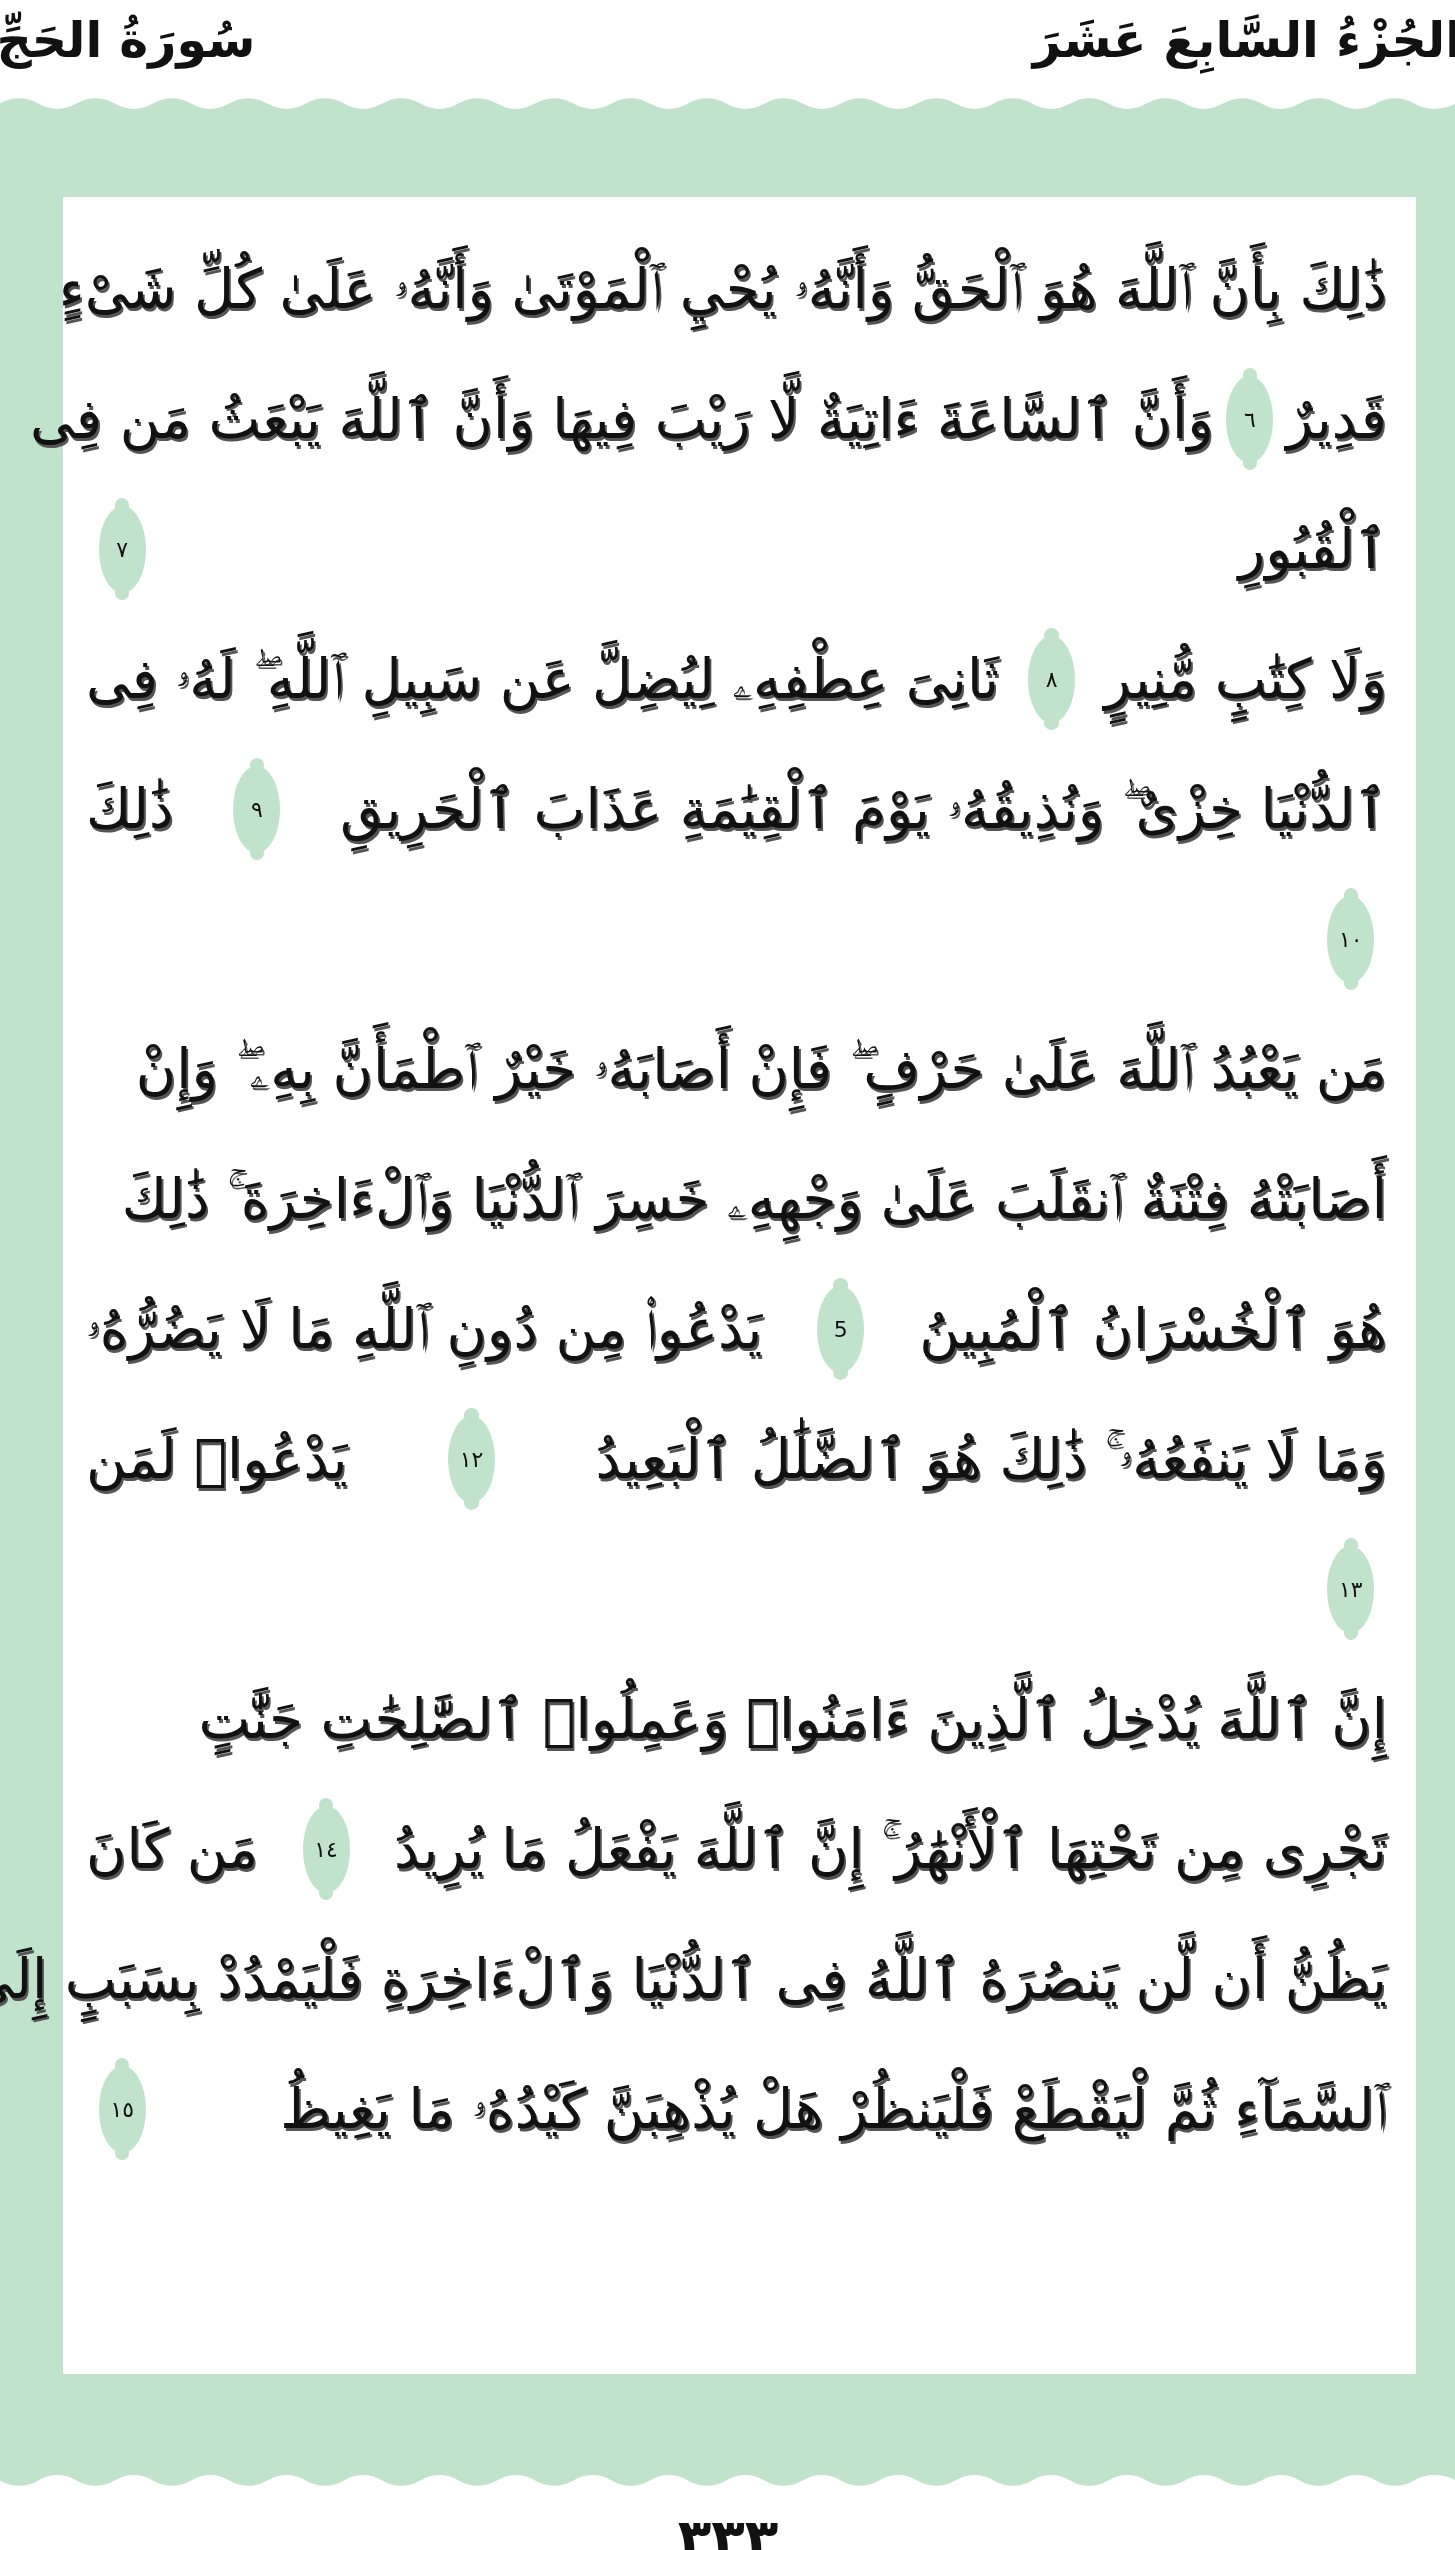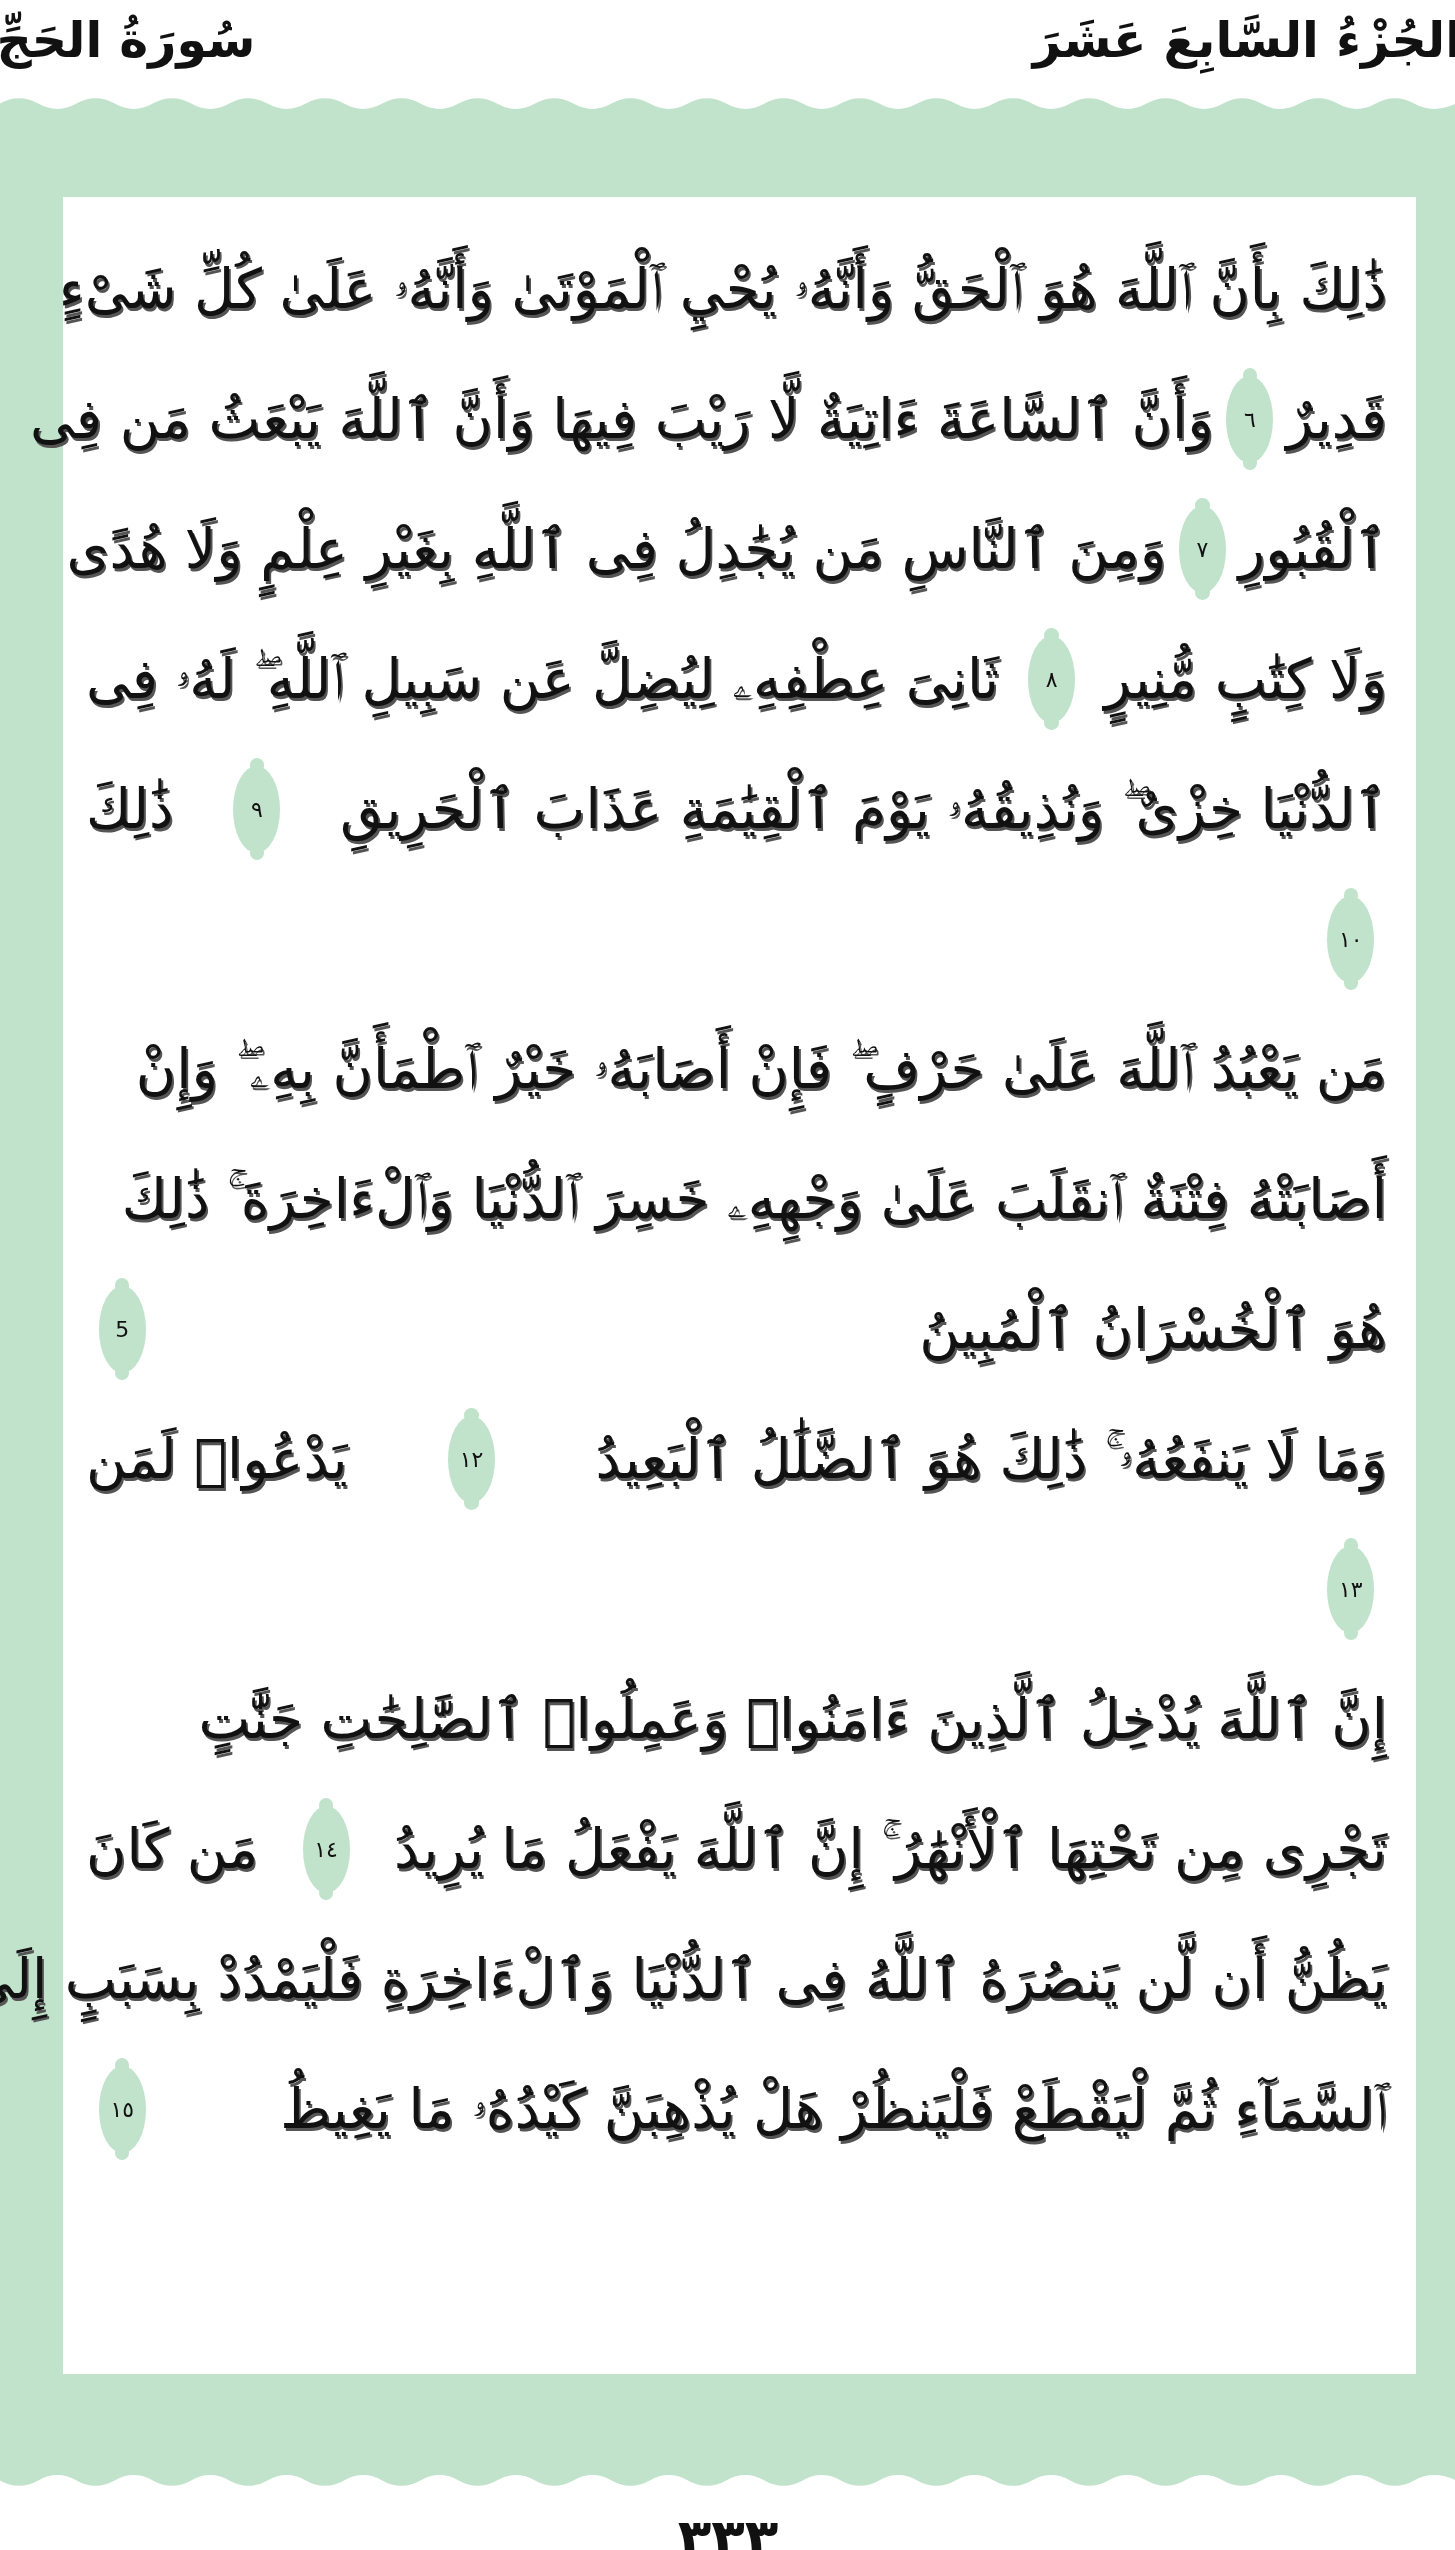--- a/index.html
+++ b/index.html
@@ -168,21 +168,20 @@
 
   <div class="line">
     <span class="seg">قَدِيرٌ</span>
     <span class="marker">٦</span>
     <span class="seg">وَأَنَّ ٱلسَّاعَةَ ءَاتِيَةٌ لَّا رَيْبَ فِيهَا وَأَنَّ ٱللَّهَ يَبْعَثُ مَن فِى</span>
   </div>
 
   <div class="line">
     <span class="seg">ٱلْقُبُورِ</span>
     <span class="marker">٧</span>
-    <span class="seg">وَمِنَ ٱلنَّاسِ مَن يُجَٰدِلُ فِى ٱللَّهِ بِغَيْرِ عِلْمٍ وَلَا هُدًى</span>
   </div>
 
   <div class="line">
     <span class="seg">وَلَا كِتَٰبٍ مُّنِيرٍ</span>
     <span class="marker">٨</span>
     <span class="seg">ثَانِىَ عِطْفِهِۦ لِيُضِلَّ عَن سَبِيلِ ٱللَّهِ ۖ لَهُۥ فِى</span>
   </div>
 
   <div class="line">
     <span class="seg">ٱلدُّنْيَا خِزْىٌ ۖ وَنُذِيقُهُۥ يَوْمَ ٱلْقِيَٰمَةِ عَذَابَ ٱلْحَرِيقِ</span>
@@ -198,20 +197,21 @@
     <span class="seg">مَن يَعْبُدُ ٱللَّهَ عَلَىٰ حَرْفٍ ۖ فَإِنْ أَصَابَهُۥ خَيْرٌ ٱطْمَأَنَّ بِهِۦ ۖ وَإِنْ</span>
   </div>
 
   <div class="line">
     <span class="seg">أَصَابَتْهُ فِتْنَةٌ ٱنقَلَبَ عَلَىٰ وَجْهِهِۦ خَسِرَ ٱلدُّنْيَا وَٱلْءَاخِرَةَ ۚ ذَٰلِكَ</span>
   </div>
 
   <div class="line">
     <span class="seg">هُوَ ٱلْخُسْرَانُ ٱلْمُبِينُ</span>
     <span class="marker">5</span>
+    <span class="seg">يَدْعُوا۟ مِن دُونِ ٱللَّهِ مَا لَا يَضُرُّهُۥ</span>
   </div>
 
   <div class="line">
     <span class="seg">وَمَا لَا يَنفَعُهُۥ ۚ ذَٰلِكَ هُوَ ٱلضَّلَٰلُ ٱلْبَعِيدُ</span>
     <span class="marker">١٢</span>
     <span class="seg">يَدْعُوا۟ لَمَن</span>
   </div>
 
   <div class="line">
     <span class="marker">١٣</span>

